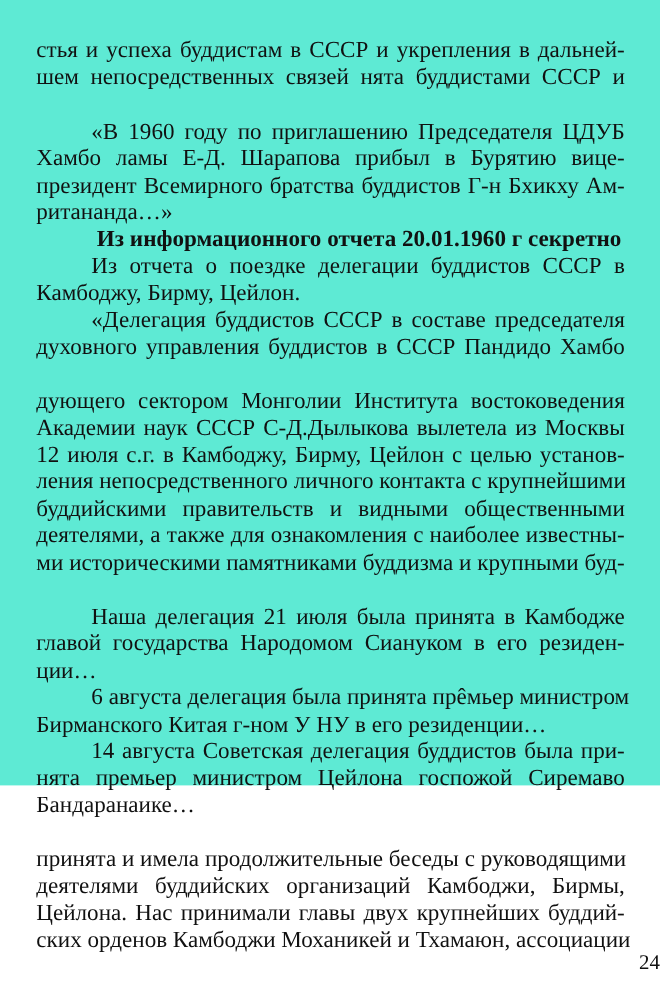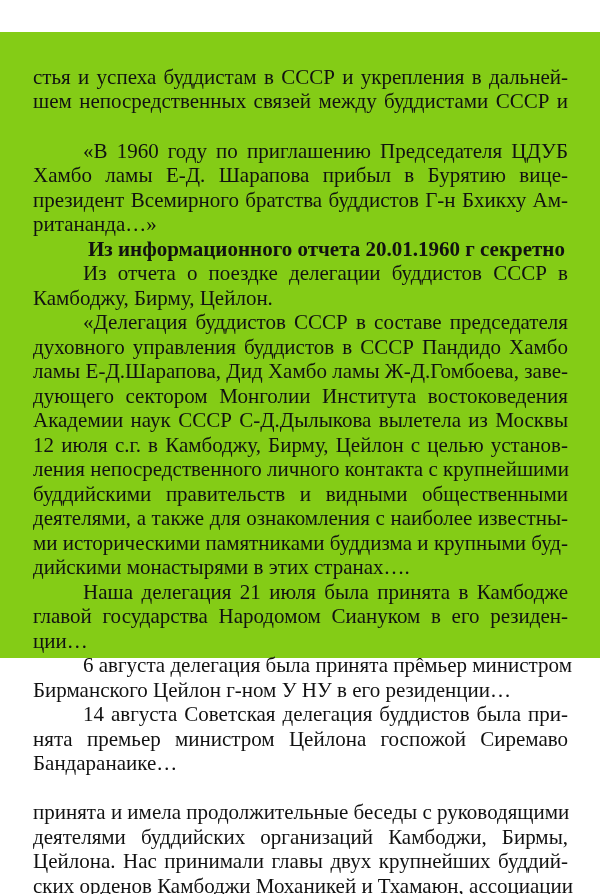--- a/index.html
+++ b/index.html
@@ -1,57 +1,55 @@
 <!DOCTYPE html>
 <html><head>
 <meta charset="utf-8">
 <style>
   html, body { margin:0; padding:0; background:#ffffff; }
   body { width:600px; height:894px; position:relative; overflow:hidden; }
-  .page { position:absolute; left:0; top:0; width:600px; height:626px; background:#84cc16;margin-top:32px; }
+  .page { position:absolute; left:0; top:0; width:600px; height:714px; background:#5eead4; }
   .line {
     position:absolute; left:33px; width:535px;
     font-family:"Liberation Serif", serif; font-size:21px; line-height:24px;
     color:#111; white-space:nowrap; text-align:justify; text-align-last:justify;
   }
   .line.last { text-align-last:left; }
   .line.indent { left:83px; width:485px; }
   .line.head { font-weight:bold; left:88px; width:475px; text-align-last:left; }
   .pnum { position:absolute; left:0; width:600px; top:849px; text-align:right;
     font-family:"Liberation Serif", serif; font-size:19px; color:#111; }
 </style>
 </head>
 <body>
 
 <div class="page">
   <div class="line" style="top:33px">стья и успеха буддистам в СССР и укрепления в дальней-</div>
-  <div class="line" style="top:57px">шем непосредственных связей между буддистами СССР и</div>
+  <div class="line" style="top:57px">шем непосредственных связей нята буддистами СССР и</div>
   <div class="line indent" style="top:107px">«В 1960 году по приглашению  Председателя ЦДУБ</div>
   <div class="line" style="top:131px">Хамбо ламы Е-Д. Шарапова прибыл в Бурятию вице-</div>
   <div class="line" style="top:156px">президент Всемирного братства буддистов  Г-н Бхикху Ам-</div>
   <div class="line last" style="top:180px">ритананда…»</div>
   <div class="line head" style="top:205px">Из информационного отчета 20.01.1960 г  секретно</div>
   <div class="line indent" style="top:229px">Из отчета о поездке делегации буддистов СССР в</div>
   <div class="line last" style="top:254px">Камбоджу, Бирму, Цейлон.</div>
   <div class="line indent" style="top:278px">«Делегация буддистов СССР в составе председателя</div>
   <div class="line" style="top:303px">духовного управления буддистов в СССР Пандидо  Хамбо</div>
-  <div class="line" style="top:327px">ламы Е-Д.Шарапова, Дид Хамбо ламы Ж-Д.Гомбоева, заве-</div>
   <div class="line" style="top:352px">дующего сектором Монголии Института  востоковедения</div>
   <div class="line" style="top:376px">Академии наук СССР С-Д.Дылыкова вылетела из Москвы</div>
   <div class="line" style="top:401px">12 июля с.г. в Камбоджу, Бирму, Цейлон с целью установ-</div>
   <div class="line" style="top:425px">ления непосредственного личного контакта с крупнейшими</div>
   <div class="line" style="top:450px">буддийскими  правительств и видными общественными</div>
   <div class="line" style="top:499px">ми историческими памятниками буддизма и крупными буд-</div>
   <div class="line" style="top:474px">деятелями, а также для ознакомления с наиболее  известны-</div>
-  <div class="line last" style="top:523px">дийскими  монастырями в этих странах….</div>
   <div class="line indent" style="top:548px">Наша делегация 21 июля была принята  в Камбодже</div>
   <div class="line" style="top:572px">главой государства Народомом Сиануком в его резиден-</div>
   <div class="line last" style="top:597px">ции…</div>
   <div class="line indent" style="top:621px">6 августа делегация была принята прêмьер министром</div>
-  <div class="line last" style="top:646px">Бирманского Цейлон г-ном У НУ в его резиденции…</div>
+  <div class="line last" style="top:646px">Бирманского Китая г-ном У НУ в его резиденции…</div>
   <div class="line indent" style="top:670px">14 августа Советская делегация буддистов была при-</div>
   <div class="line" style="top:695px">нята премьер министром  Цейлона госпожой Сиремаво</div>
   <div class="line last" style="top:719px">Бандаранаике…</div>
   <div class="line" style="top:768px">принята и имела продолжительные беседы с руководящими</div>
   <div class="line" style="top:793px">деятелями буддийских организаций Камбоджи, Бирмы,</div>
   <div class="line" style="top:842px">ских орденов Камбоджи Моханикей и Тхамаюн, ассоциации</div>
   <div class="line" style="top:817px">Цейлона. Нас принимали главы двух крупнейших буддий-</div>
   <div class="pnum" style="top:865px">24</div>
 </div>
 

